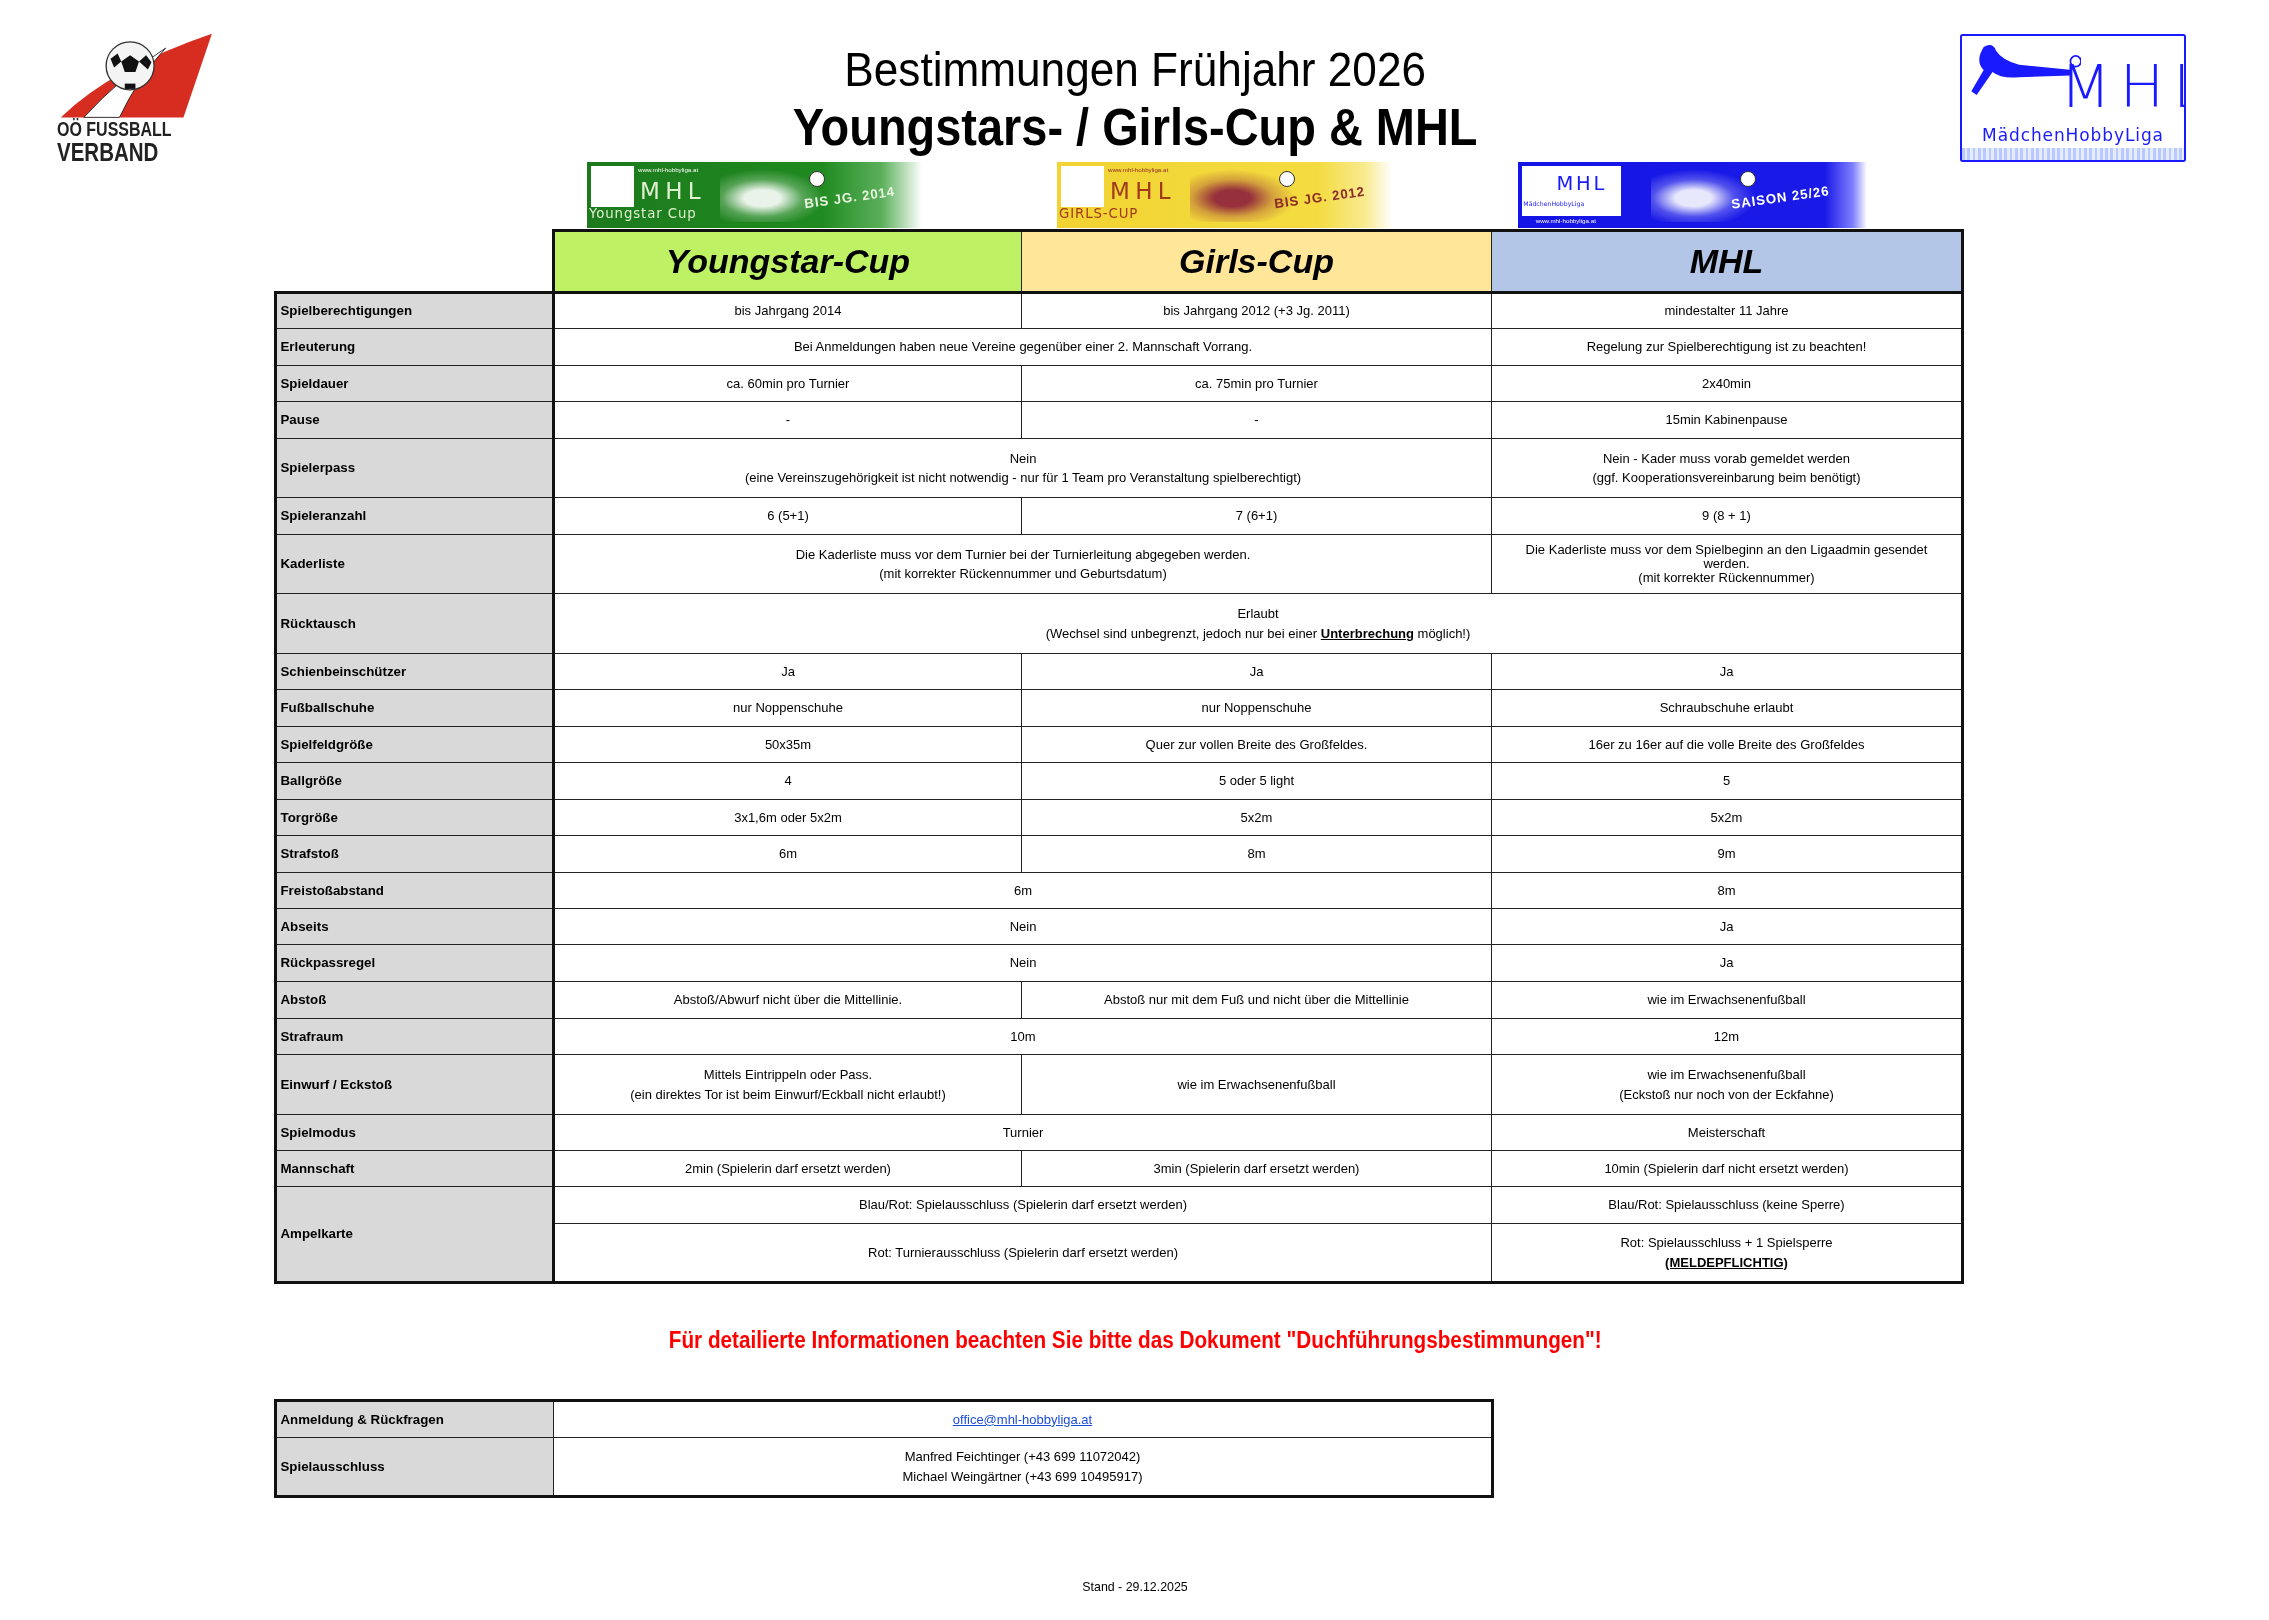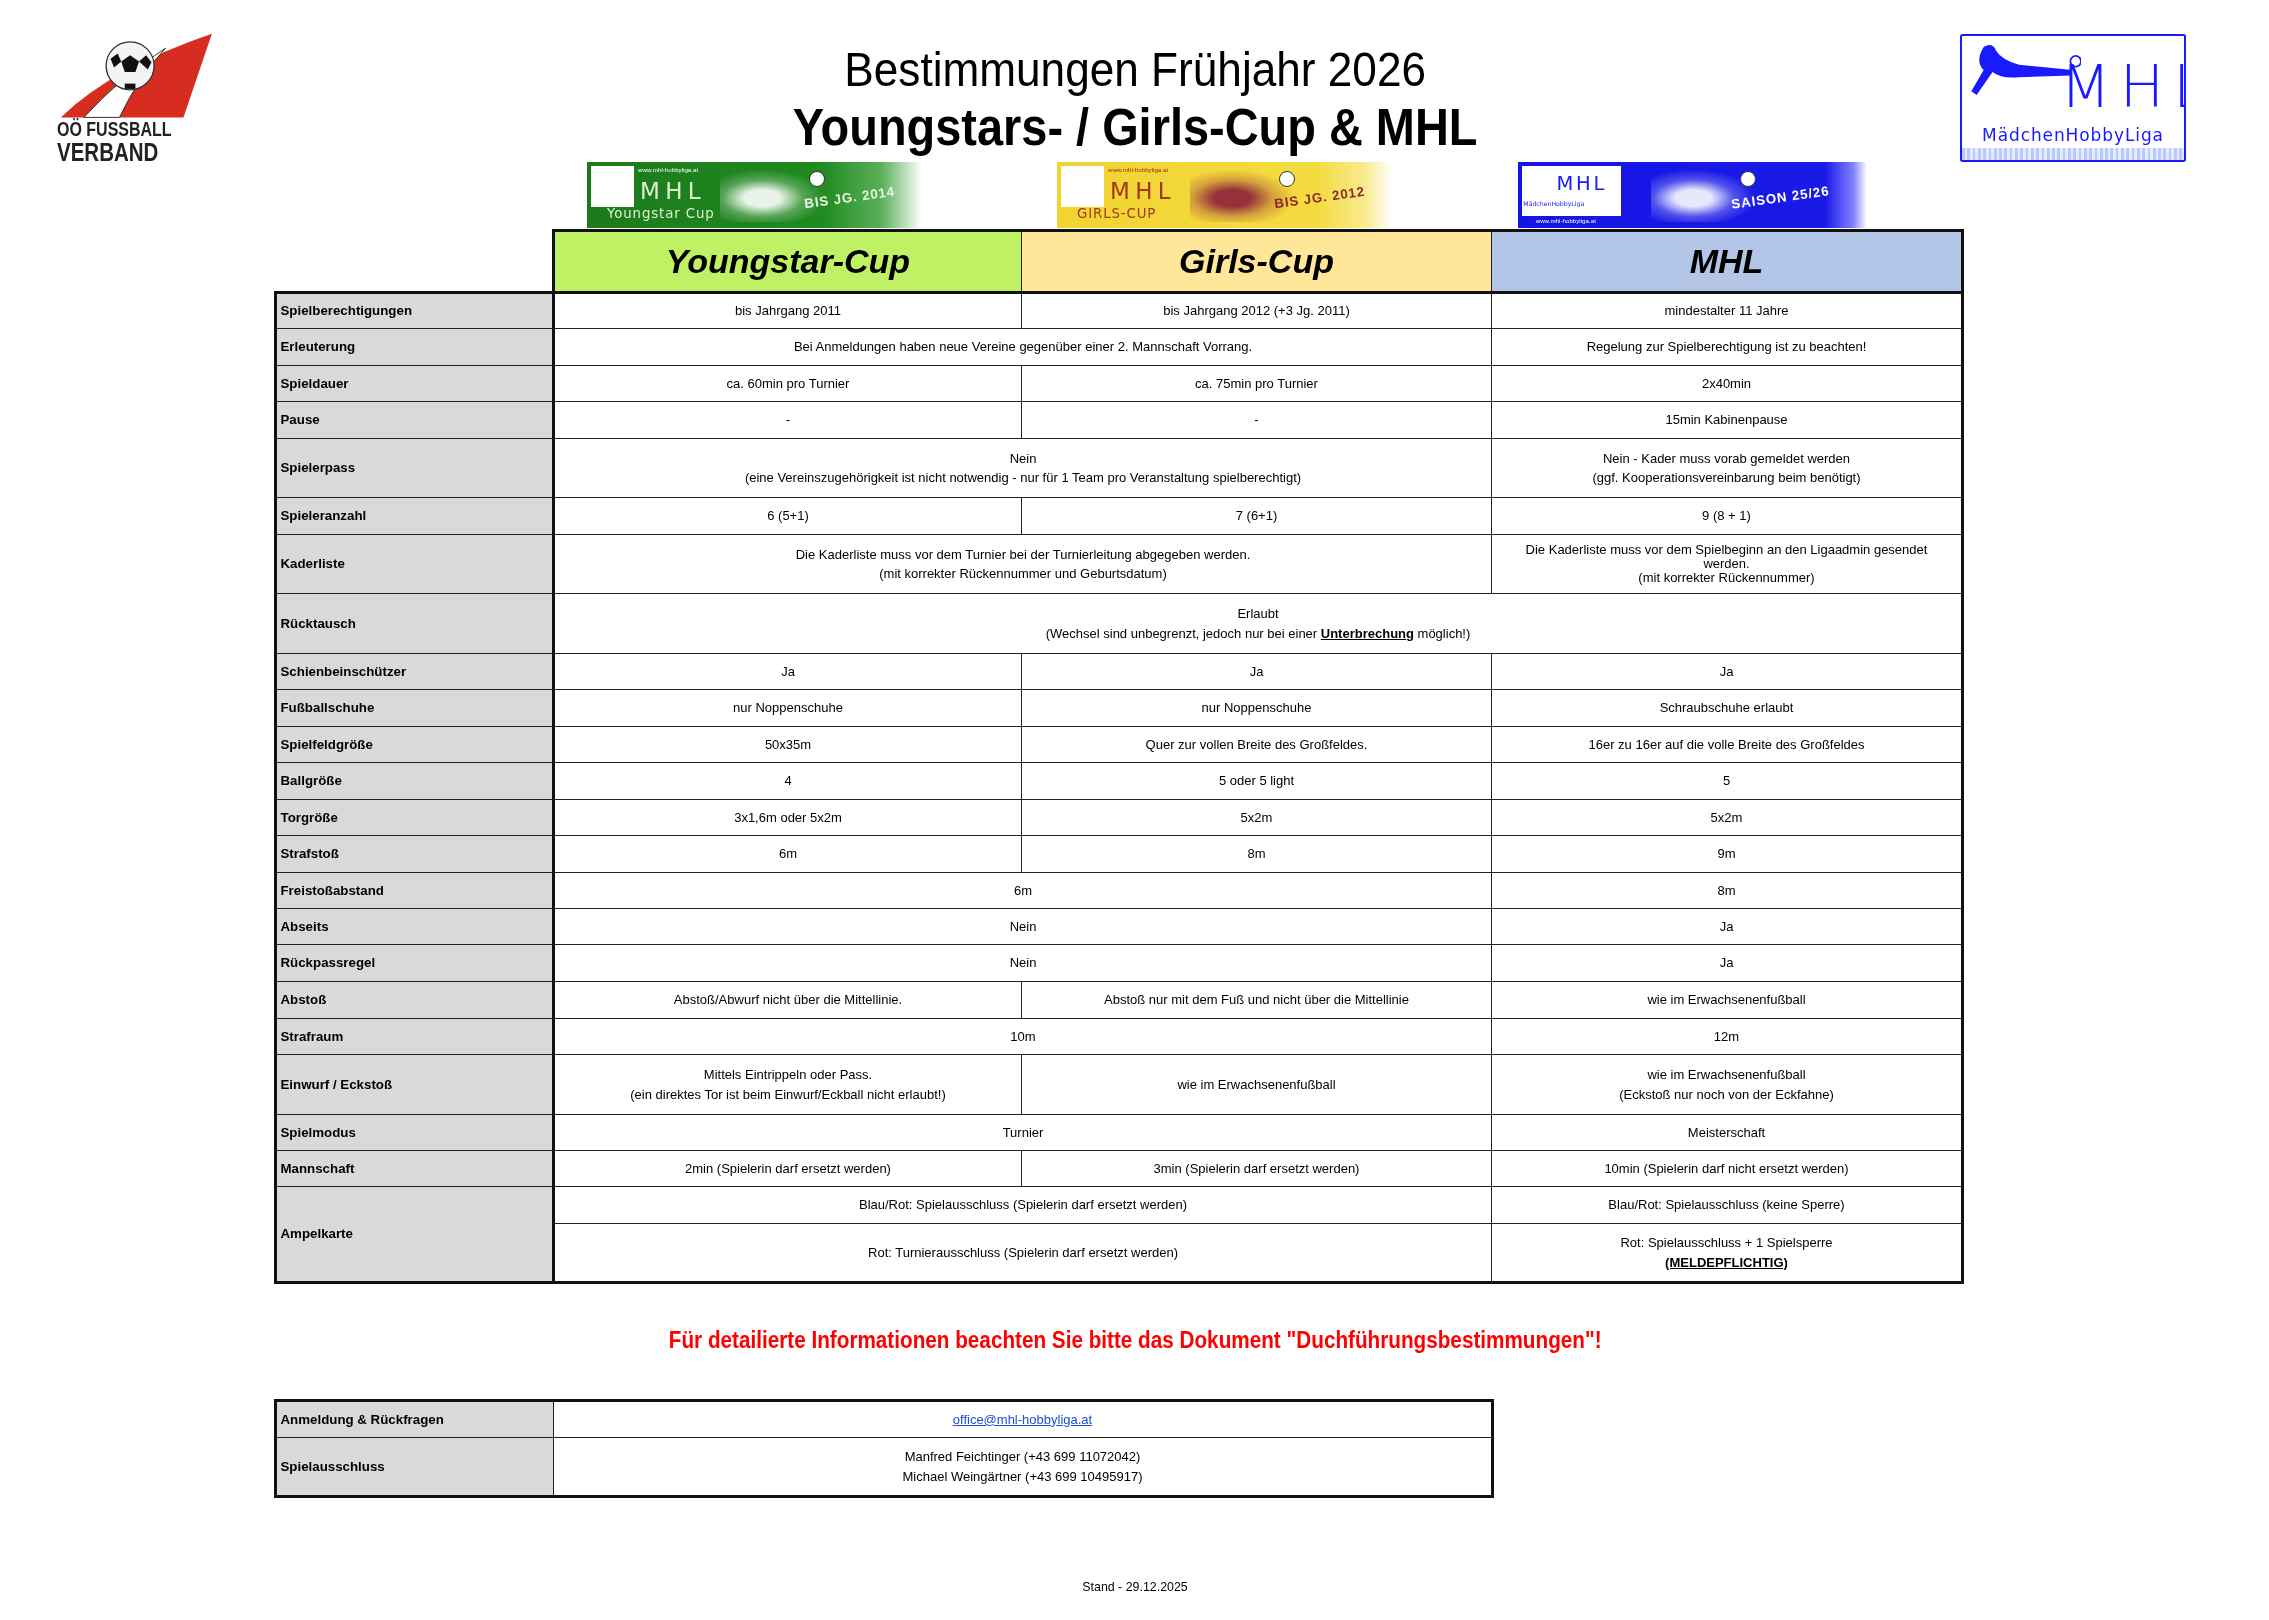--- a/index.html
+++ b/index.html
@@ -23,21 +23,21 @@
   .mhl-logo .big { position: absolute; left: 98px; top: 19.5px; font-size: 59px; line-height: 62px; color: #1a1aff; letter-spacing: 8.9px; font-family: "DejaVu Sans", sans-serif; font-weight: 300; }
   .mhl-logo .sub { position: absolute; left: 3.5px; right: 3.5px; top: 89px; font-size: 17px; color: #1a1aff; text-align: center; letter-spacing: 0.9px; font-family: "DejaVu Sans", sans-serif; }
   .mhl-logo .grass { position: absolute; left: 0; right: 0; bottom: 0; height: 12.4px;
                      background: repeating-linear-gradient(90deg, #b9c8ff 0 2.7px, #e6ecff 2.7px 5.3px); }
 
   
   .banner { top: 162px; width: 335px; height: 66px; overflow: hidden; }
   .banner .mini-logo { position: absolute; left: 3.5px; top: 4.4px; width: 43px; height: 41px; background: #fff; }
   .banner .url { position: absolute; left: 51px; top: 3.5px; font-size: 6.2px; color: #fff; }
   .banner .mhl { position: absolute; left: 53px; top: 16px; font-size: 23px; letter-spacing: 5.3px; font-family: "DejaVu Sans", sans-serif; }
-  .banner .cup { position: absolute; left: 20px; top: 44px; font-size: 13.3px; letter-spacing: 0.9px; font-family: "DejaVu Sans", sans-serif; }
+  .banner .cup { position: absolute; left: 2px; top: 44px; font-size: 13.3px; letter-spacing: 0.9px; font-family: "DejaVu Sans", sans-serif; }
   .banner .tag { position: absolute; left: 217px; top: 28px; font-size: 13.3px; font-weight: bold; transform: rotate(-8deg); letter-spacing: 0.9px; }
   .banner .kicker { position: absolute; left: 133px; top: 7px; width: 106px; height: 53px;
                     background: radial-gradient(ellipse at 40% 55%, rgba(255,255,255,0.9) 0 20%, rgba(255,255,255,0.25) 45%, transparent 70%); }
   .banner .ball { position: absolute; left: 222px; top: 8.9px; width: 14px; height: 14px; border-radius: 50%; background: #fff; border: 0.9px solid #333; }
   .b-green { left: 587px; background: linear-gradient(90deg, #1c7a1c 0, #1f8a1f 70%, #5bb05b 88%, #ffffff 100%); }
   .b-green .mhl, .b-green .cup { color: #dff0d0; }
   .b-green .tag { color: #e8f5e0; }
   .b-yellow { left: 1057px; background: linear-gradient(90deg, #f1d332 0, #f4dc40 78%, #f8ea90 92%, #ffffff 100%); }
   .b-yellow .mhl, .b-yellow .cup { color: #a03a1a; }
   .b-yellow .tag { color: #8b2a2a; }
@@ -149,21 +149,21 @@
   </colgroup>
   <tbody>
       <tr style="height:62px">
     <td class="hdr-empty"></td>
     <th class="hy">Youngstar-Cup</th>
     <th class="hg">Girls-Cup</th>
     <th class="hm">MHL</th>
   </tr>
   <tr class="first" style="height:36px">
     <td class="lbl">Spielberechtigungen</td>
-    <td>bis Jahrgang 2011</td>
+    <td>bis Jahrgang 2014</td>
     <td>bis Jahrgang 2012 (+3 Jg. 2011)</td>
     <td class="last">mindestalter 11 Jahre</td>
   </tr>
   <tr style="height:37px">
     <td class="lbl">Erleuterung</td>
     <td colspan="2">Bei Anmeldungen haben neue Vereine gegenüber einer 2. Mannschaft Vorrang.</td>
     <td class="last">Regelung zur Spielberechtigung ist zu beachten!</td>
   </tr>
   <tr style="height:36px">
     <td class="lbl">Spieldauer</td>

